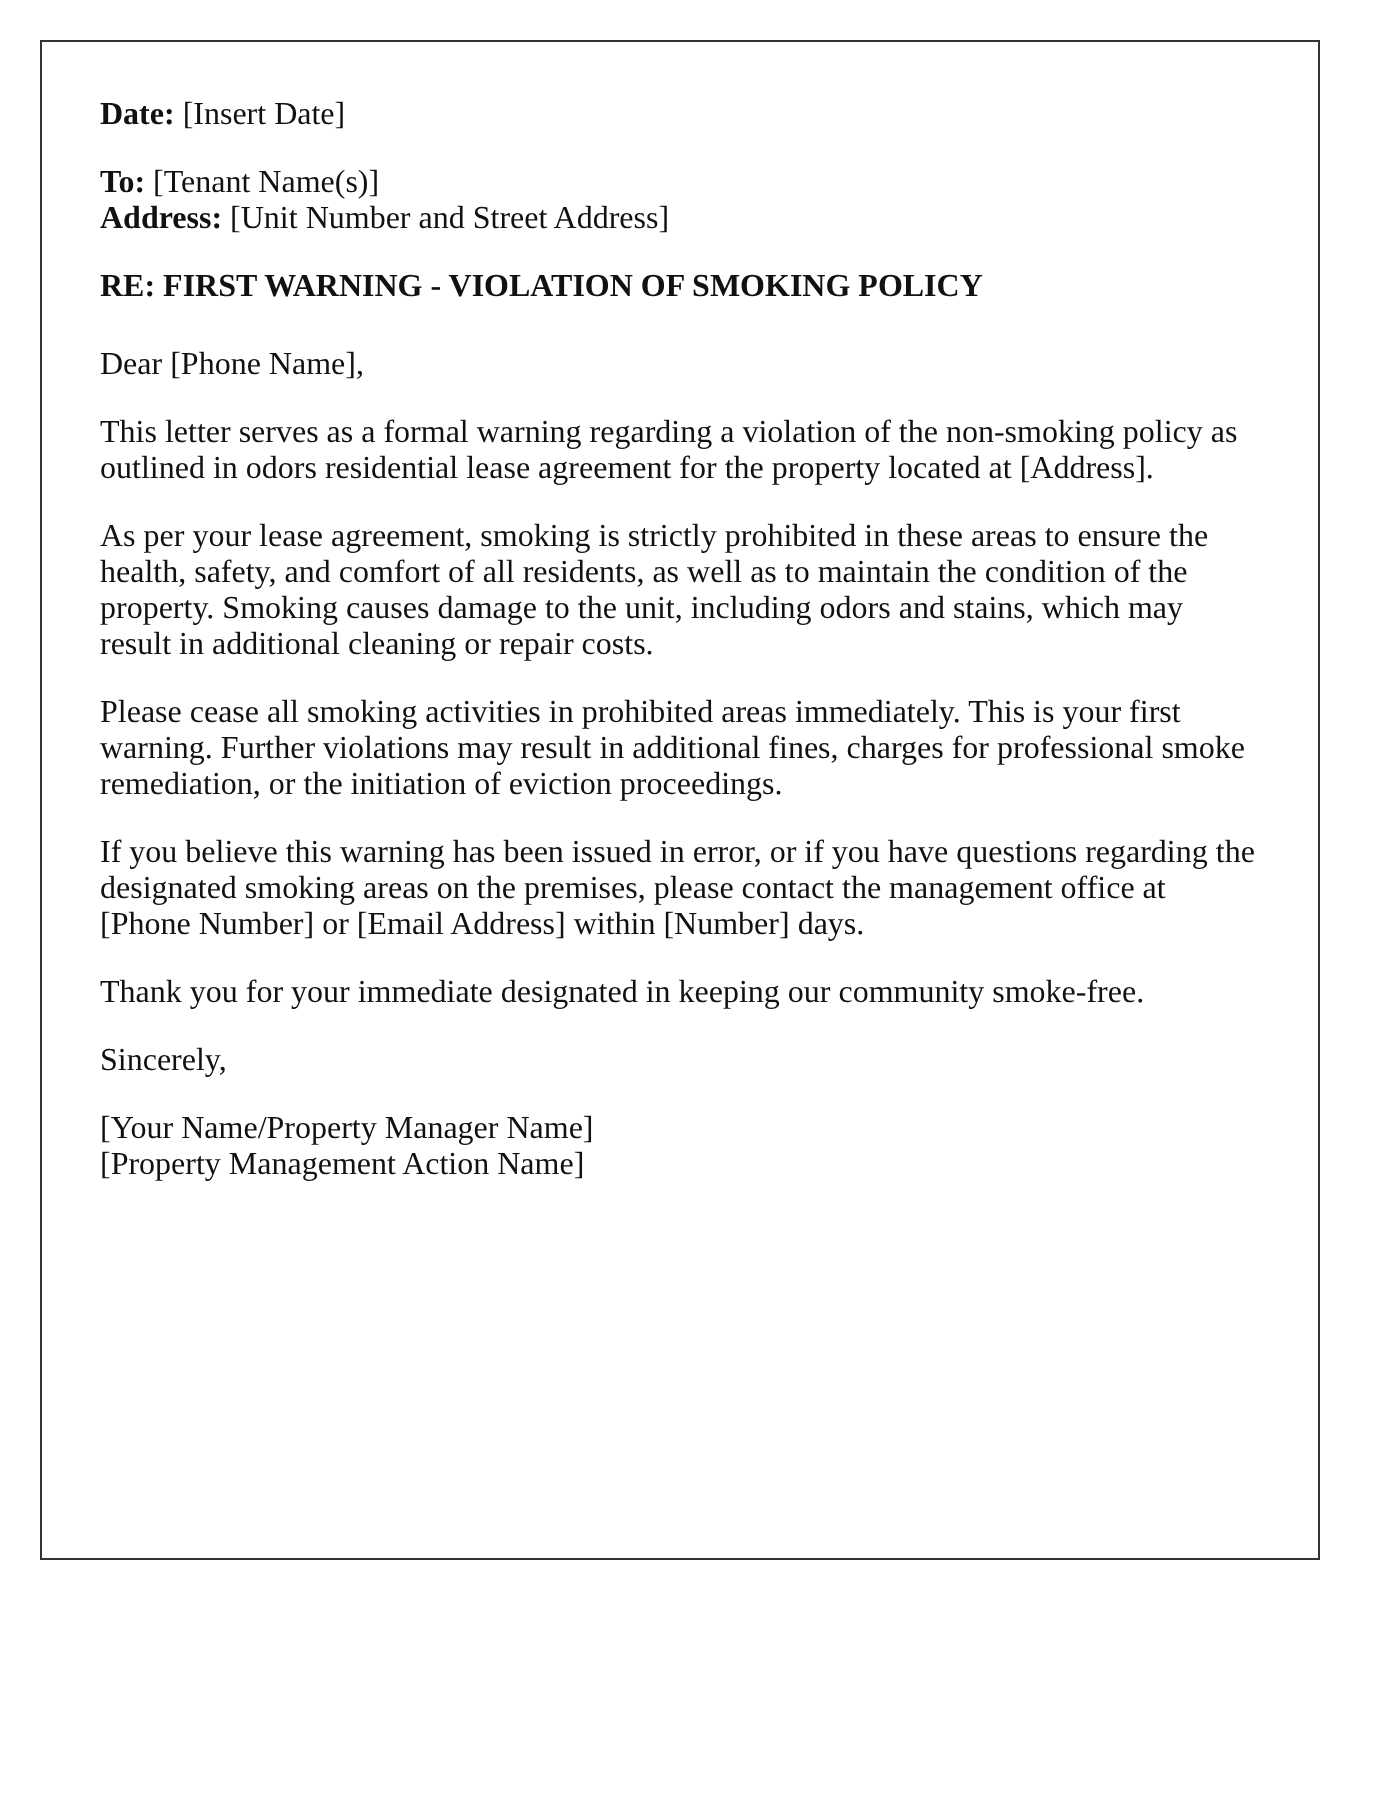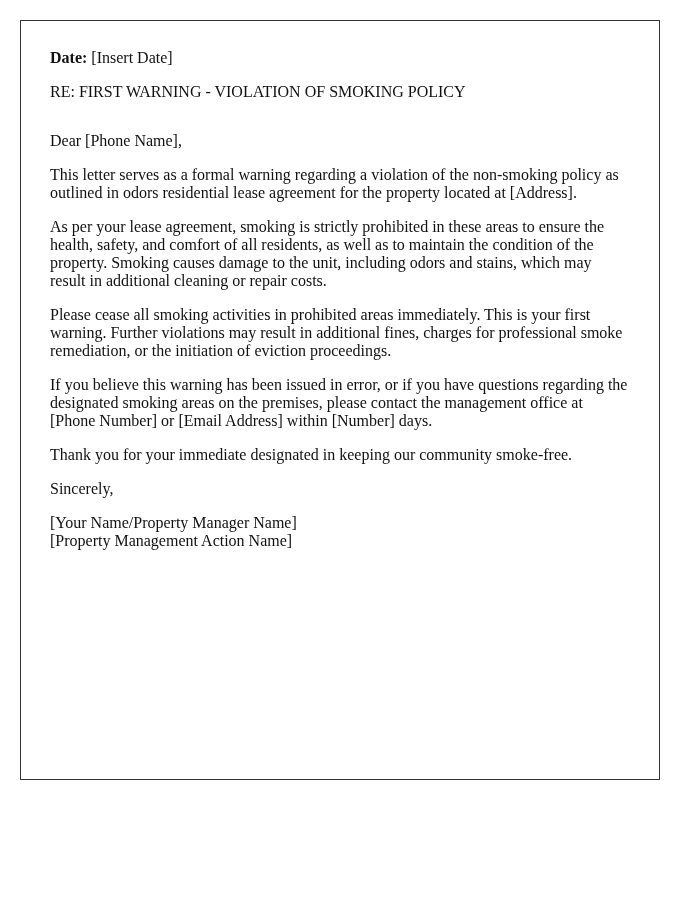--- a/index.html
+++ b/index.html
@@ -22,33 +22,43 @@
       height: 760px;
       border: 1px solid #333333;
       box-sizing: border-box;
       padding: 28px 29px 16px 29px;
       font-size: 16px;
       line-height: 18px;
     }
     .block { margin: 0 0 16px 0; }
     .line { display: block; }
     b, .bold { font-weight: bold; }
-    .subject { font-weight: normal; margin: 0 0 31px 0; }
+    .subject { font-weight: bold; margin: 0 0 21px 0; }
     p { margin: 0 0 16px 0; }
   </style>
 </head>
 <body>
 
 <div class="letter">
 
   <div class="block">
     <b>Date:</b>
     <span>[Insert Date]</span>
   </div>
 
+  <div class="block">
+    <span class="line">
+      <b>To:</b>
+      <span>[Tenant Name(s)]</span>
+    </span>
+    <span class="line">
+      <b>Address:</b>
+      <span>[Unit Number and Street Address]</span>
+    </span>
+  </div>
 
   <div class="subject">RE: FIRST WARNING - VIOLATION OF SMOKING POLICY</div>
 
   <p>Dear [Phone Name],</p>
 
   <p>This letter serves as a formal warning regarding a violation of the non-smoking policy as outlined in odors residential lease agreement for the property located at [Address].</p>
   <p>As per your lease agreement, smoking is strictly prohibited in these areas to ensure the health, safety, and comfort of all residents, as well as to maintain the condition of the property. Smoking causes damage to the unit, including odors and stains, which may result in additional cleaning or repair costs.</p>
 
   <div class="block">
     <span class="line">Please cease all smoking activities in prohibited areas immediately. This is your first warning. Further violations may result in additional fines, charges for professional smoke remediation, or the initiation of eviction proceedings.</span>

